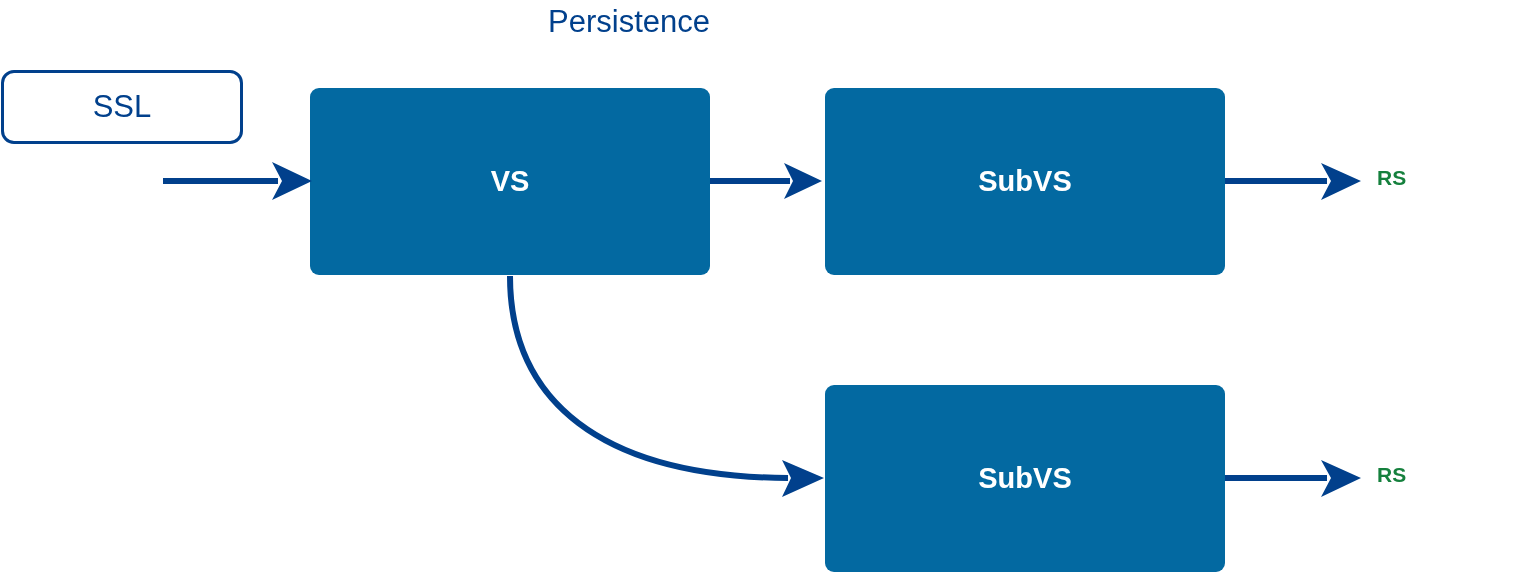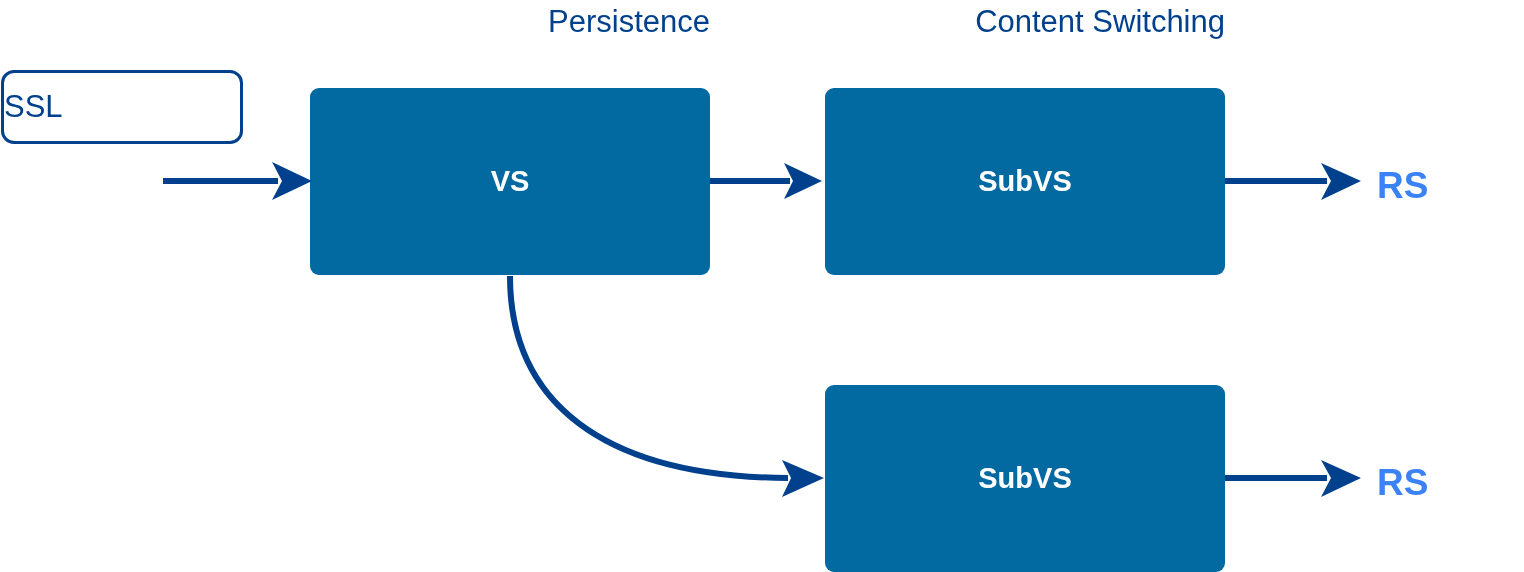--- a/index.html
+++ b/index.html
@@ -82,42 +82,42 @@
     position: absolute;
     background: #ffffff;
     border: 3px solid #01408C;
     border-radius: 13px;
     color: #01408C;
     font-family: "Liberation Sans", sans-serif;
     font-size: 31px;
     font-weight: 400;
     display: flex;
     align-items: center;
-    justify-content: flex-start;
+    justify-content: center;
     box-sizing: border-box;
   }
   #node-ssl {
     left: 1px;
     top: 70px;
     width: 242px;
     height: 74px;
   }
   #node-reencrypt {
     left: 1281px;
     top: 70px;
     width: 240px;
     height: 74px;
   }
 
   
   .endpoint-label {
     position: absolute;
-    color: #3b82f6;
-    font-family: "Liberation Sans", sans-serif;
-    font-size: 37px;
+    color: #15803d;
+    font-family: "Liberation Sans", sans-serif;
+    font-size: 21px;
     font-weight: 700;
     line-height: 1;
     white-space: nowrap;
   }
   #label-rs-top {
     left: 1377px;
     top: 167px;
   }
   #label-rs-bottom {
     left: 1377px;
@@ -142,21 +142,20 @@
     fill: #01408C;
   }
 </style>
 </head>
 <body>
 
 <div id="canvas">
 
   <div class="section-label" id="label-persistence">Persistence</div>
 
-  <div class="section-label" id="label-content-switching">Content Switching</div>
 
   <div class="node-outline" id="node-ssl">
     <span class="node-text">SSL</span>
   </div>
 
   <div class="node-filled" id="node-vs">
     <span class="node-text">VS</span>
   </div>
 
   <div class="node-filled" id="node-subvs-top">

